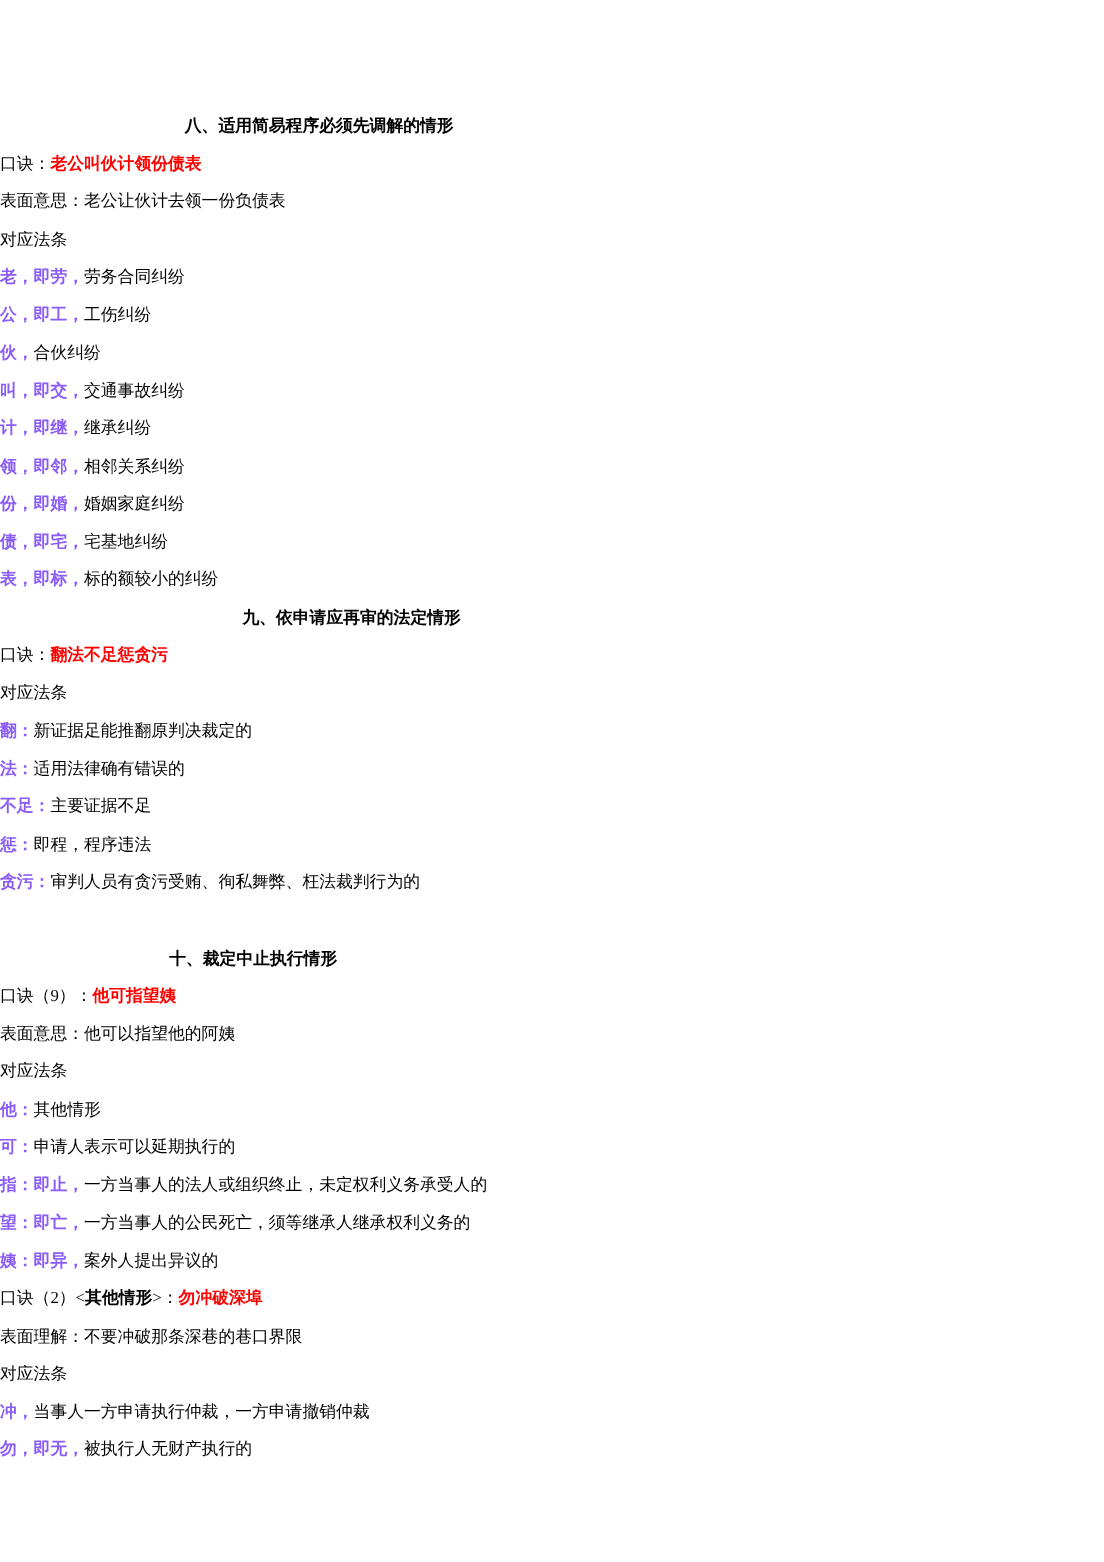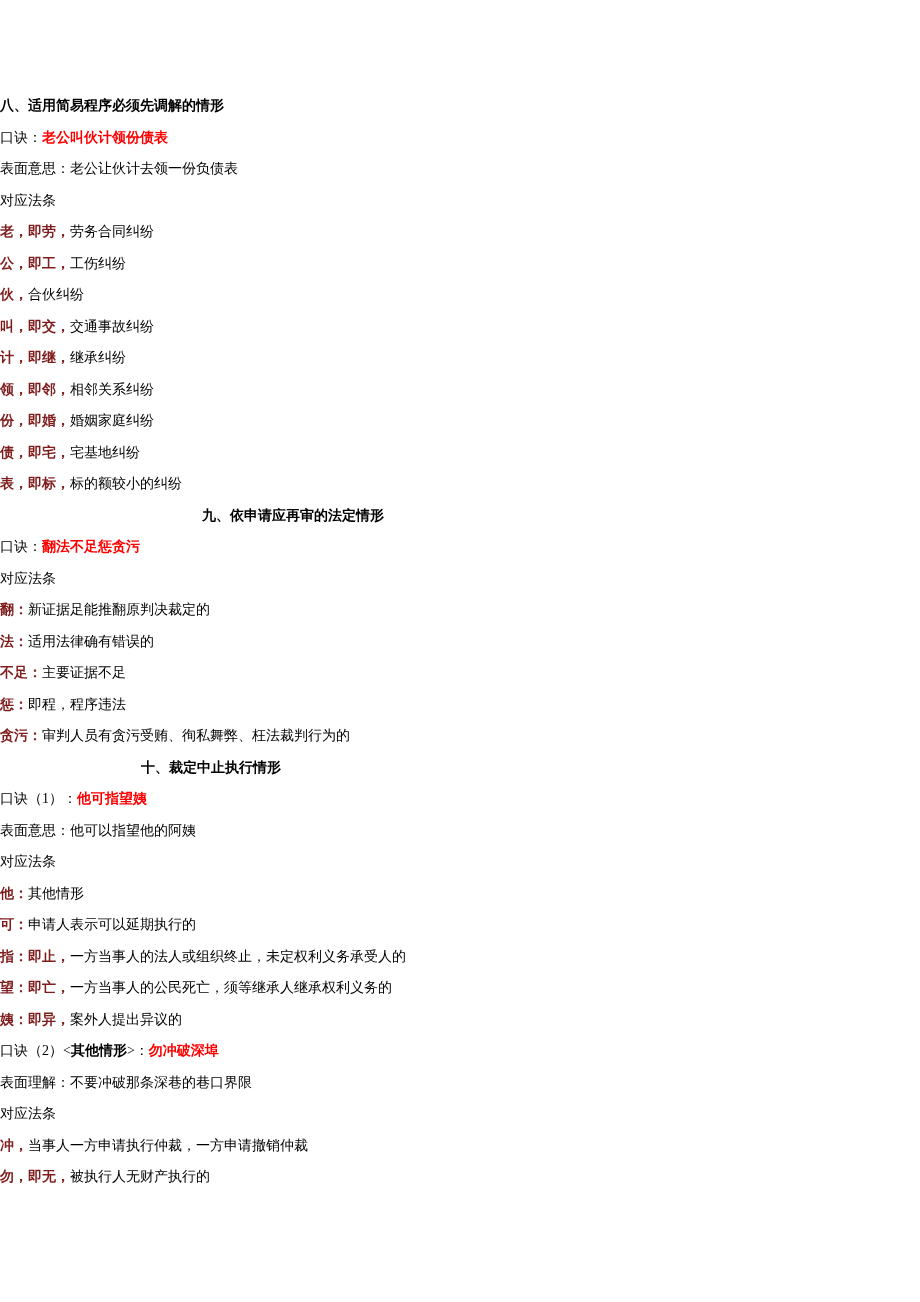--- a/index.html
+++ b/index.html
@@ -14,26 +14,26 @@
   .page {
     width: 920px;
     min-height: 1302px;
     padding: 90px 0 40px 0;
     box-sizing: border-box;
   }
   .heading {
     font-weight: bold;
     color: #000;
   }
-  .heading.h-8 { }
+  .heading.h-8 { padding-left: 154px; }
   .heading.h-9 { padding-left: 166px; margin-left: 36px; }
-  .heading.h-10 { padding-left: 141px; }
+  .heading.h-10 { padding-left: 141px; margin-top: 32px; }
   .body-line {
   }
-  .blue { color: #7f1d1d; }
+  .blue { color: #8b5cf6; }
   .red { color: #ff0000; }
   .bold { font-weight: bold; }
 </style>
 </head>
 <body>
 
 <div class="page">
     <div class="heading h-8">八、适用简易程序必须先调解的情形</div>
     <div class="body-line"><span>口诀：</span><span class="red bold">老公叫伙计领份债表</span></div>
     <div class="body-line"><span>表面意思：老公让伙计去领一份负债表</span></div>
@@ -49,21 +49,21 @@
     <div class="body-line"><span class="blue bold">表，即标，</span><span>标的额较小的纠纷</span></div>
     <div class="heading h-9">九、依申请应再审的法定情形</div>
     <div class="body-line"><span>口诀：</span><span class="red bold">翻法不足惩贪污</span></div>
     <div class="body-line"><span>对应法条</span></div>
     <div class="body-line"><span class="blue bold">翻：</span><span>新证据足能推翻原判决裁定的</span></div>
     <div class="body-line"><span class="blue bold">法：</span><span>适用法律确有错误的</span></div>
     <div class="body-line"><span class="blue bold">不足：</span><span>主要证据不足</span></div>
     <div class="body-line"><span class="blue bold">惩：</span><span>即程，程序违法</span></div>
     <div class="body-line"><span class="blue bold">贪污：</span><span>审判人员有贪污受贿、徇私舞弊、枉法裁判行为的</span></div>
     <div class="heading h-10">十、裁定中止执行情形</div>
-    <div class="body-line"><span>口诀（1）：</span><span class="red bold">他可指望姨</span></div>
+    <div class="body-line"><span>口诀（9）：</span><span class="red bold">他可指望姨</span></div>
     <div class="body-line"><span>表面意思：他可以指望他的阿姨</span></div>
     <div class="body-line"><span>对应法条</span></div>
     <div class="body-line"><span class="blue bold">他：</span><span>其他情形</span></div>
     <div class="body-line"><span class="blue bold">可：</span><span>申请人表示可以延期执行的</span></div>
     <div class="body-line"><span class="blue bold">指：即止，</span><span>一方当事人的法人或组织终止，未定权利义务承受人的</span></div>
     <div class="body-line"><span class="blue bold">望：即亡，</span><span>一方当事人的公民死亡，须等继承人继承权利义务的</span></div>
     <div class="body-line"><span class="blue bold">姨：即异，</span><span>案外人提出异议的</span></div>
     <div class="body-line"><span>口诀（2）&lt;</span><span class="bold">其他情形</span><span>&gt;：</span><span class="red bold">勿冲破深埠</span></div>
     <div class="body-line"><span>表面理解：不要冲破那条深巷的巷口界限</span></div>
     <div class="body-line"><span>对应法条</span></div>

